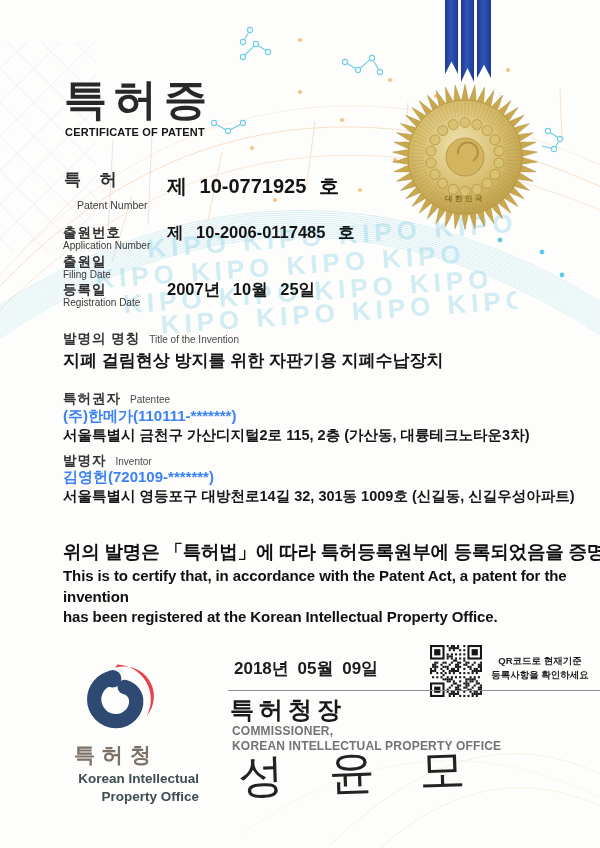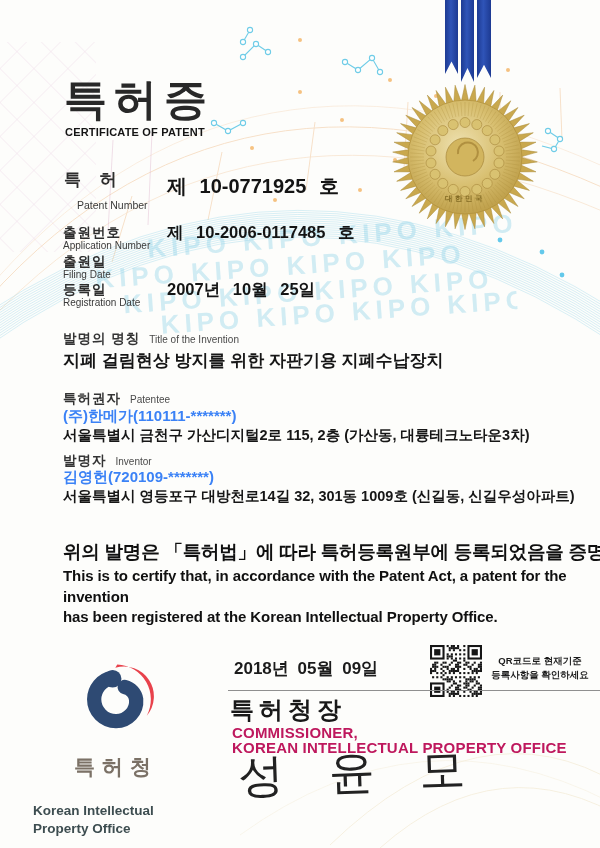--- a/index.html
+++ b/index.html
@@ -28,25 +28,25 @@
   .big-line{font-size:17px;font-weight:700;color:#161616;}
   .name-line{font-size:15px;font-weight:700;color:#3b82f6;}
   .addr-line{font-size:14.5px;font-weight:700;color:#161616;}
   .stmt-ko{left:63px;top:539px;font-size:18.5px;font-weight:800;color:#101010;white-space:nowrap;letter-spacing:-.2px;}
   .stmt-en{left:63px;top:566px;font-size:15px;font-weight:700;color:#101010;line-height:1.38;width:525px;letter-spacing:-.1px;}
   
   .issue-date{left:234px;top:657px;font-size:17px;font-weight:600;color:#1b1b1b;word-spacing:4px;}
   .footer-rule{left:228px;top:690px;width:372px;height:1px;background:#8f8f8f;}
   .qr-caption{left:487px;top:654px;width:106px;text-align:center;font-size:9.5px;font-weight:700;color:#1b1b1b;line-height:1.45;}
   .comm-ko{left:230px;top:694px;font-size:24px;font-weight:800;letter-spacing:5px;color:#181818;}
-  .comm-en{left:232px;font-size:15px;font-weight:700;color:#be185d;letter-spacing:.2px;}
+  .comm-en{left:232px;font-size:12px;font-weight:700;color:#737373;letter-spacing:.2px;}
   .signature{left:238px;top:742px;font-size:46px;font-weight:500;letter-spacing:15px;color:#222;
     font-family:"DejaVu Serif",serif;transform:rotate(-2deg);}
-  .agency-ko{left:43px;top:741px;width:146px;text-align:center;font-size:21px;font-weight:600;color:#7b7166;letter-spacing:7px;margin-top:12px;}
-  .agency-en{left:33px;top:802px;width:166px;text-align:left;font-size:13.5px;font-weight:600;color:#3d4d50;line-height:1.35;}
+  .agency-ko{left:43px;top:741px;width:146px;text-align:center;font-size:21px;font-weight:600;color:#7b7166;letter-spacing:7px;}
+  .agency-en{left:33px;top:770px;width:166px;text-align:right;font-size:13.5px;font-weight:600;color:#3d4d50;line-height:1.35;}
   
   .ribbon{top:0;width:13px;background:linear-gradient(90deg,#1d3a92,#2f54b8 45%,#1d3a92);
     clip-path:polygon(0 0,100% 0,100% 100%,50% 83%,0 100%);}
 </style>
 </head>
 <body>
 
 <div class="page">
 
   <svg id="bg" class="abs" style="left:0;top:0" width="600" height="848" viewBox="0 0 600 848">

